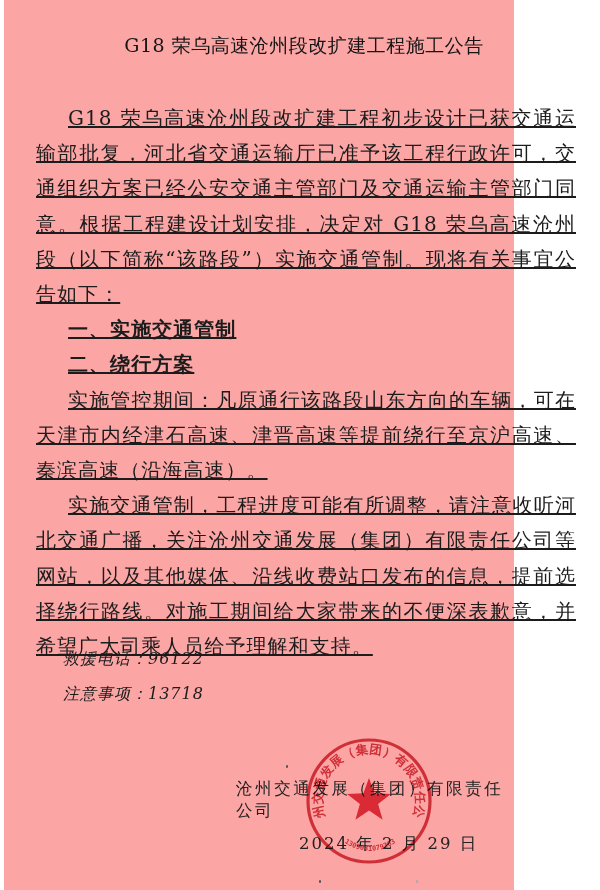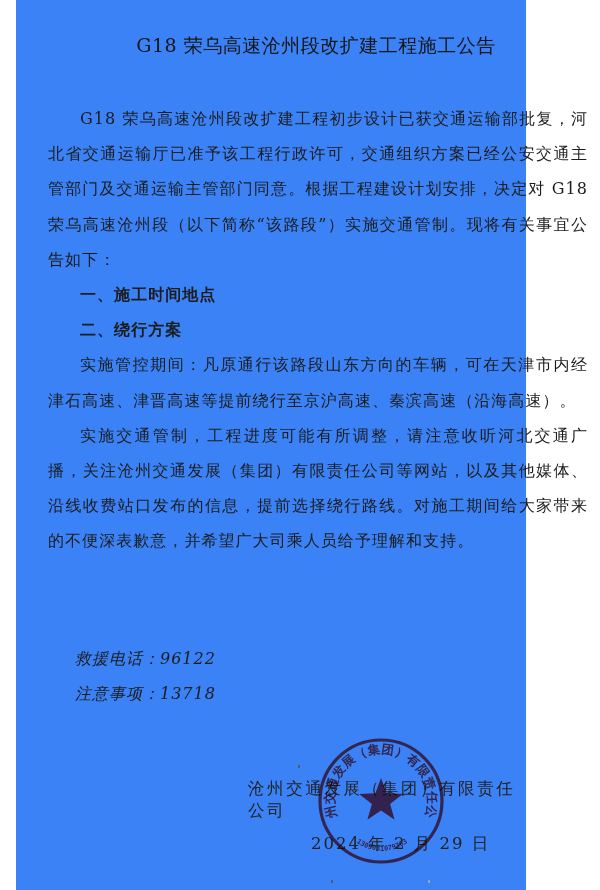--- a/index.html
+++ b/index.html
@@ -10,44 +10,45 @@
   body {
     width: 600px;
     height: 890px;
     position: relative;
     overflow: hidden;
     font-family: "DejaVu Serif", "Liberation Serif", serif;
     color: #1a1a1a;
   }
   .page {
     position: absolute;
-    left: 16px; top: 0;
+    left: 4px; top: 0;
     width: 510px;
     height: 890px;
-    background: #3b82f6;
+    background: #fca5a5;
   }
   .title {
     position: absolute;
     top: 33px;
     left: 0;
     width: 600px;
     text-align: center;
     font-size: 19px;
     letter-spacing: 0.5px;
     color: #151515;
   }
   .body {
     position: absolute;
     left: 32px;
     top: 101px;
     width: 540px;
-    font-size: 16px;
+    font-size: 20px;
     line-height: 35.2px;
     letter-spacing: 1.05px;
     color: #1c1c1c;
+    text-decoration: underline;
   }
   .para {
     margin: 0;
     text-indent: 32px;
     text-align: justify;
   }
   .heading {
     margin: 0;
     text-indent: 32px;
     font-weight: bold;
@@ -102,21 +103,21 @@
 </head>
 <body>
 
 <div class="page">
 
   <div class="title">G18 荣乌高速沧州段改扩建工程施工公告</div>
 
   <div class="body">
     <p class="para">G18 荣乌高速沧州段改扩建工程初步设计已获交通运输部批复，河北省交通运输厅已准予该工程行政许可，交通组织方案已经公安交通主管部门及交通运输主管部门同意。根据工程建设计划安排，决定对 G18 荣乌高速沧州段（以下简称“该路段”）实施交通管制。现将有关事宜公告如下：</p>
 
-    <p class="heading">一、施工时间地点</p>
+    <p class="heading">一、实施交通管制</p>
 
     <p class="heading">二、绕行方案</p>
     <p class="para">实施管控期间：凡原通行该路段山东方向的车辆，可在天津市内经津石高速、津晋高速等提前绕行至京沪高速、秦滨高速（沿海高速）。</p>
 
     <p class="para">实施交通管制，工程进度可能有所调整，请注意收听河北交通广播，关注沧州交通发展（集团）有限责任公司等网站，以及其他媒体、沿线收费站口发布的信息，提前选择绕行路线。对施工期间给大家带来的不便深表歉意，并希望广大司乘人员给予理解和支持。</p>
   </div>
 
   <div class="contacts">
     <p class="contact-line">
       <span>救援电话：</span><span>96122</span>

